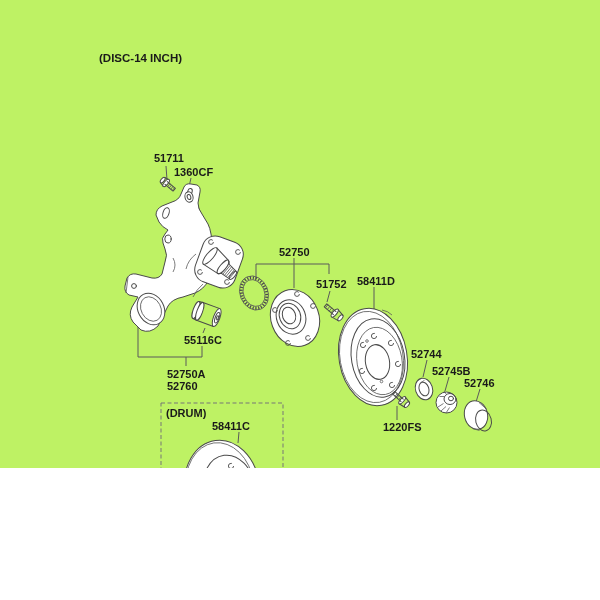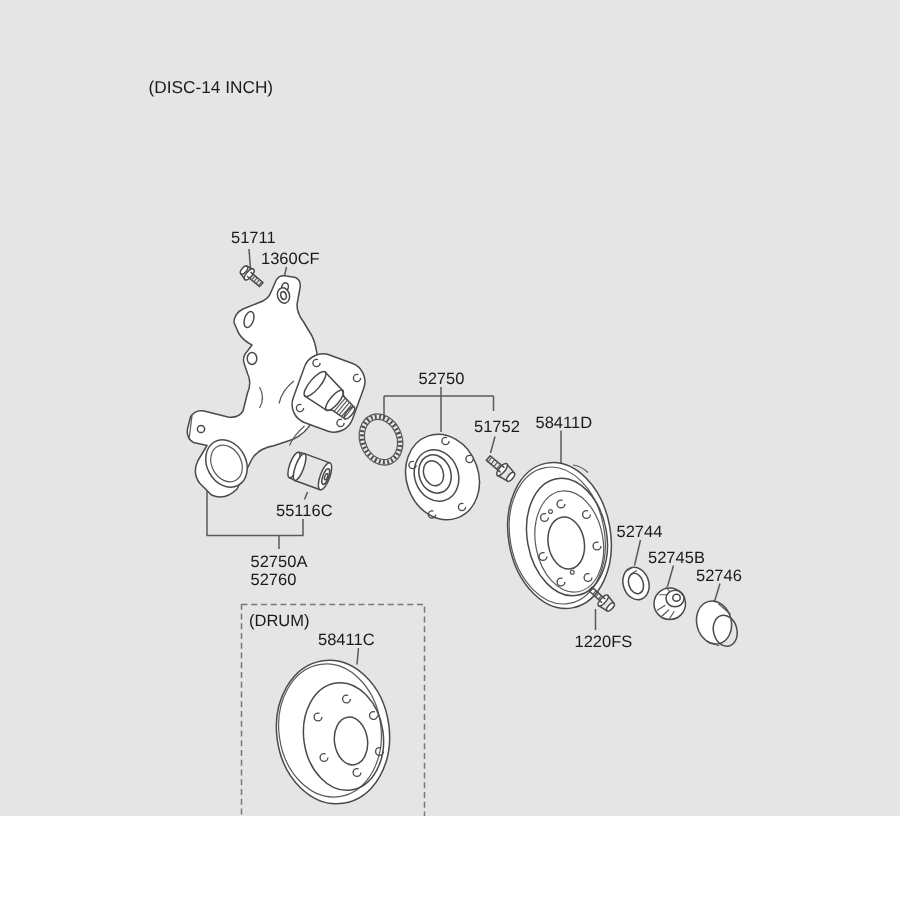--- a/index.html
+++ b/index.html
@@ -1,18 +1,18 @@
 <!DOCTYPE html>
 <html><head>
 <meta charset="utf-8">
 <style>
   html,body{margin:0;padding:0;background:#ffffff;}
   .stage{
-    position:relative;width:600px;height:544px;background:#e5e5e5;
-    font-family:"Liberation Sans",sans-serif;overflow:hidden;
+    position:relative;width:600px;height:468px;background:#bef264;
+    font-family:"Liberation Sans",sans-serif;overflow:hidden;font-weight:bold;
   }
   svg{position:absolute;left:0;top:0;}
   text{fill:#1a1a1a;font-size:11px;font-family:"Liberation Sans",sans-serif;}
   .title-text{font-size:11.5px;}
   .draw{stroke:#4a4a4a;stroke-width:1;fill:none;stroke-linecap:round;stroke-linejoin:round;}
   .drawf{stroke:#4a4a4a;stroke-width:1;fill:#ffffff;stroke-linejoin:round;}
   .leader{stroke:#5a5a5a;stroke-width:1;fill:none;}
   .thin{stroke:#5a5a5a;stroke-width:0.8;fill:none;}
   .chole{stroke:#4a4a4a;stroke-width:0.9;fill:none;}
 </style>

